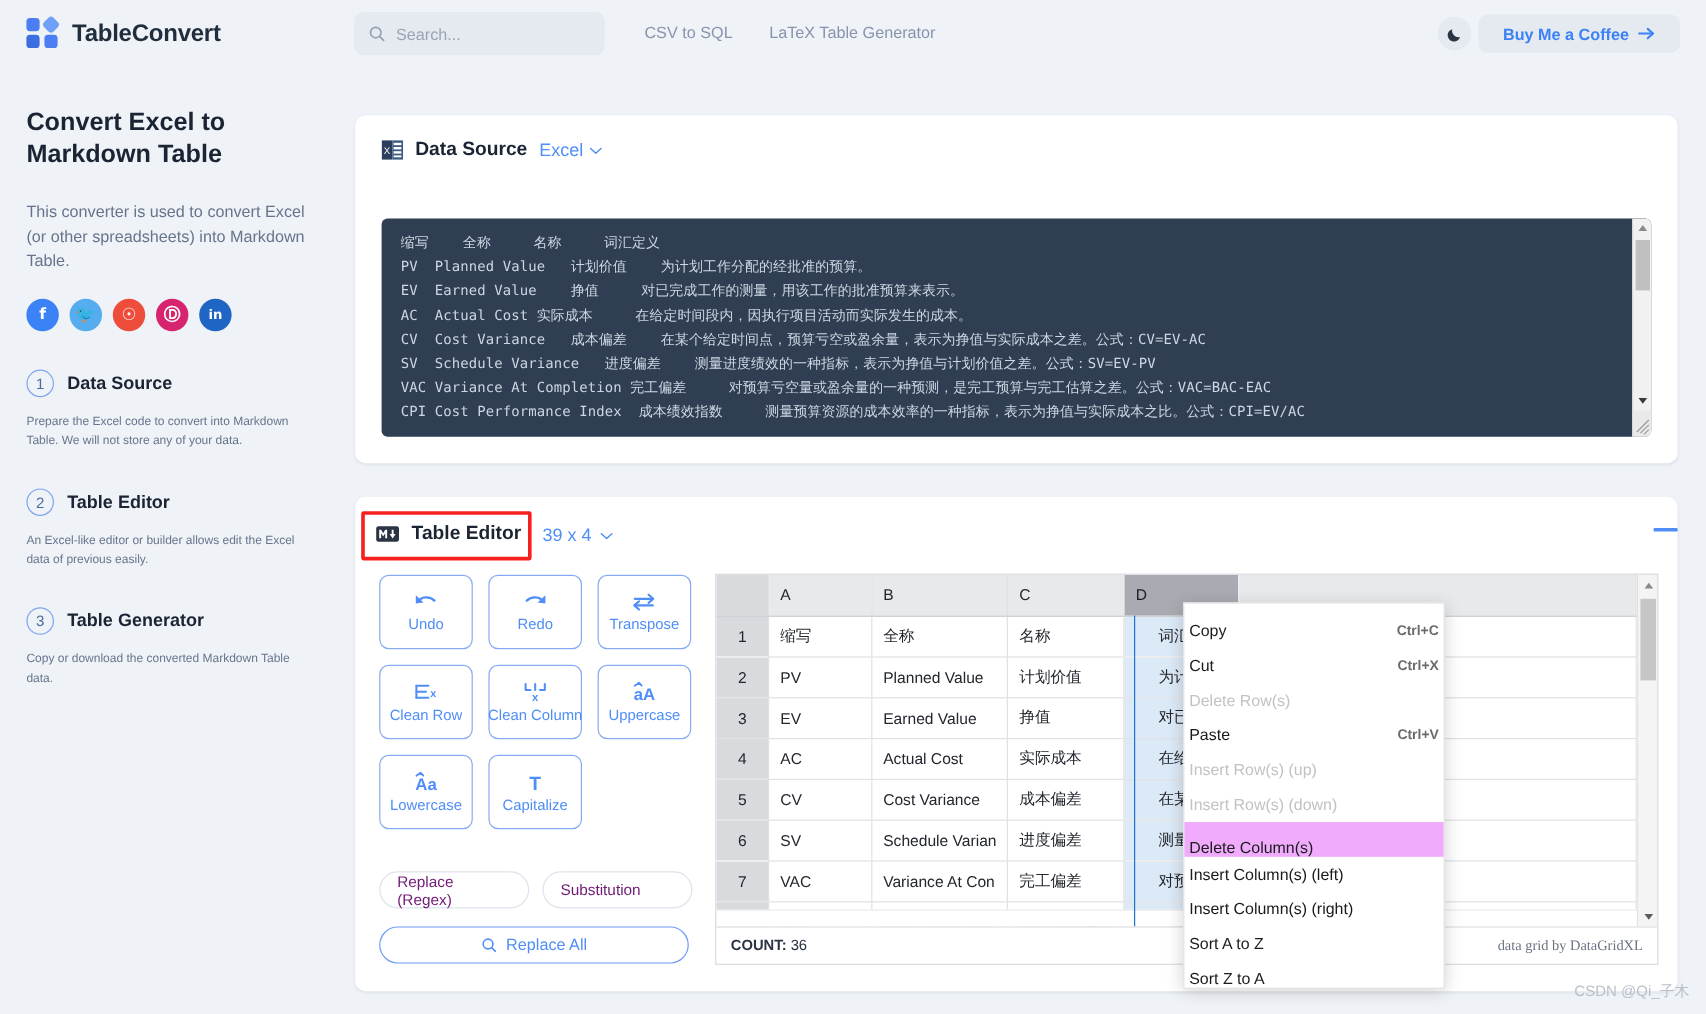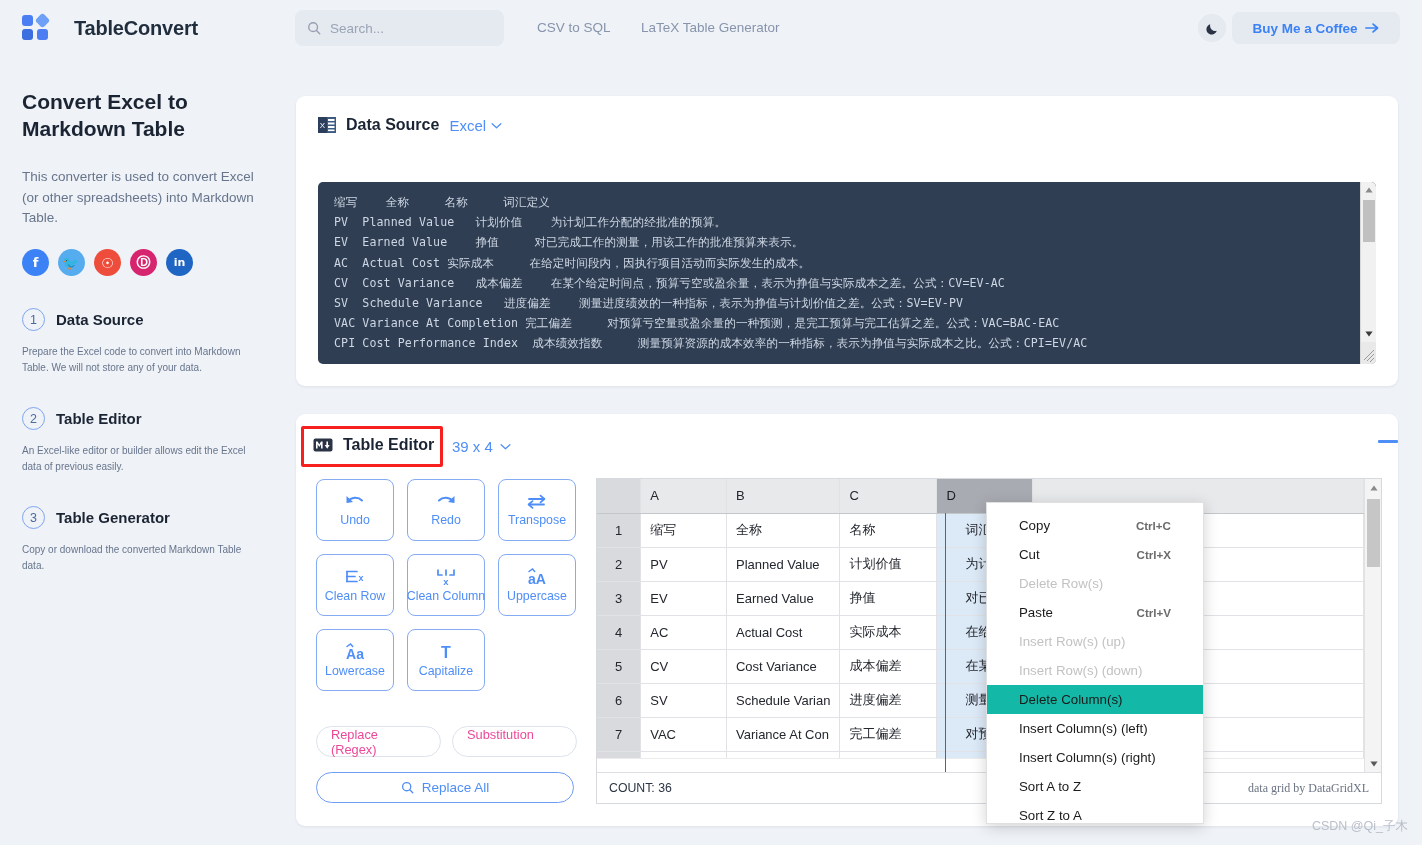--- a/index.html
+++ b/index.html
@@ -9,21 +9,21 @@
     font-family: "Liberation Sans", "DejaVu Sans", sans-serif;
     overflow: hidden;
   }
   .page { position: relative; width: 1422px; height: 845px; }
 
   
   .header {
     position: absolute; top: 0; left: 0; width: 1422px; height: 56px;
     display: flex; align-items: center;
   }
-  .logo-wrap { display: flex; align-items: center; gap: 24px; margin-left: 22px; width: 252px; }
+  .logo-wrap { display: flex; align-items: center; gap: 10px; margin-left: 22px; width: 252px; }
   .logo-mark { position: relative; width: 28px; height: 28px; }
   .logo-mark i { position: absolute; display: block; border-radius: 3px; }
   .lm1 { width: 11px; height: 11px; left: 0; top: 1px; background: #4c7ef3; }
   .lm2 { width: 11px; height: 11px; left: 15px; top: 1px; background: #6fa0f7; transform: rotate(45deg); }
   .lm3 { width: 11px; height: 11px; left: 0; top: 15px; background: #3b6fe0; }
   .lm4 { width: 11px; height: 11px; left: 15px; top: 15px; background: #4c7ef3; }
   .brand { font-size: 20px; font-weight: bold; color: #1f2d3d; letter-spacing: -0.2px; }
 
   .searchbox {
     position: absolute; left: 295px; top: 10px; width: 209px; height: 36px;
@@ -112,21 +112,21 @@
     border: 1px solid #85abf2; border-radius: 8px; background: #fff;
     display: flex; flex-direction: column; align-items: center; justify-content: center; gap: 4px;
     color: #4f8ef7; font-size: 12.4px;
   }
   .toolbtn svg { display: block; }
   .tb-label { line-height: 1; white-space: nowrap; }
 
   .inp-row { position: absolute; left: 316px; top: 726px; display: flex; gap: 11px; }
   .tinput {
     width: 125px; height: 31px; border: 1px solid #dde3ec; border-radius: 16px;
-    font-size: 12.8px; color: #ec4899; background: #fff; padding: 0 14px; display: flex; 
+    font-size: 12.8px; color: #701a75; background: #fff; padding: 0 14px; display: flex; align-items: center;
   }
   .replace-all {
     position: absolute; left: 316px; top: 772px; width: 258px; height: 31px;
     border: 1px solid #6f9cf5; border-radius: 16px; color: #4f8ef7; font-size: 13.5px;
     display: flex; align-items: center; justify-content: center; gap: 8px; background: #fff;
   }
 
   
   .grid {
     position: absolute; left: 596px; top: 478px; width: 786px; height: 326px;
@@ -150,35 +150,35 @@
 
   .grid-vs { position: absolute; right: 0; top: 0; width: 17px; bottom: 31px; background: #f4f4f4; border-left: 1px solid #e2e2e2; }
   .gvs-thumb { position: absolute; left: 2px; top: 20px; width: 13px; height: 68px; background: #c6c6c6; }
   .gvs-a { width: 17px; height: 17px; display: flex; align-items: center; justify-content: center; }
   .grid-hs { position: absolute; left: 0; right: 17px; bottom: 31px; height: 14px; background: #fff; border-top: 1px solid #ececec; }
   .grid-foot {
     position: absolute; left: 0; right: 0; bottom: 0; height: 31px; background: #fff;
     border-top: 1px solid #dcdee2; display: flex; align-items: center; justify-content: space-between; padding: 0 12px;
   }
   .count { font-size: 12.3px; color: #2b3444; }
-  .count b { font-weight: normal; }
+  .count b { font-weight: bold; }
   .credit { font-size: 12px; color: #6b7382; font-family: Liberation Serif, serif; }
 
   
   .ctxmenu {
     position: absolute; left: 986px; top: 502px; width: 218px; height: 322px;
     background: #fff; border: 1px solid #e0e0e0; box-shadow: 0 3px 14px rgba(0,0,0,.18);
     padding: 8px 0; z-index: 20;
   }
   .ctxitem {
     height: 29px; display: flex; align-items: center; justify-content: space-between;
-    padding: 0 32px; font-size: 13.3px; color: #1b1b1b;
+    padding: 0 4px; font-size: 13.3px; color: #1b1b1b;
   }
   .ctxitem.disabled { color: #c2c2c2; }
-  .ctxitem.active { background: #14b8a6; }
+  .ctxitem.active { background: #f0abfc; align-items: flex-end; }
   .ctxkey { font-size: 11.6px; font-weight: bold; color: #6b6b6b; }
 
   .watermark { position: absolute; right: 14px; bottom: 10px; font-size: 12.5px; color: #b9bfc9; }
 </style>
 </head>
 <body>
 
 <div class="page">
 
   <div class="header">

